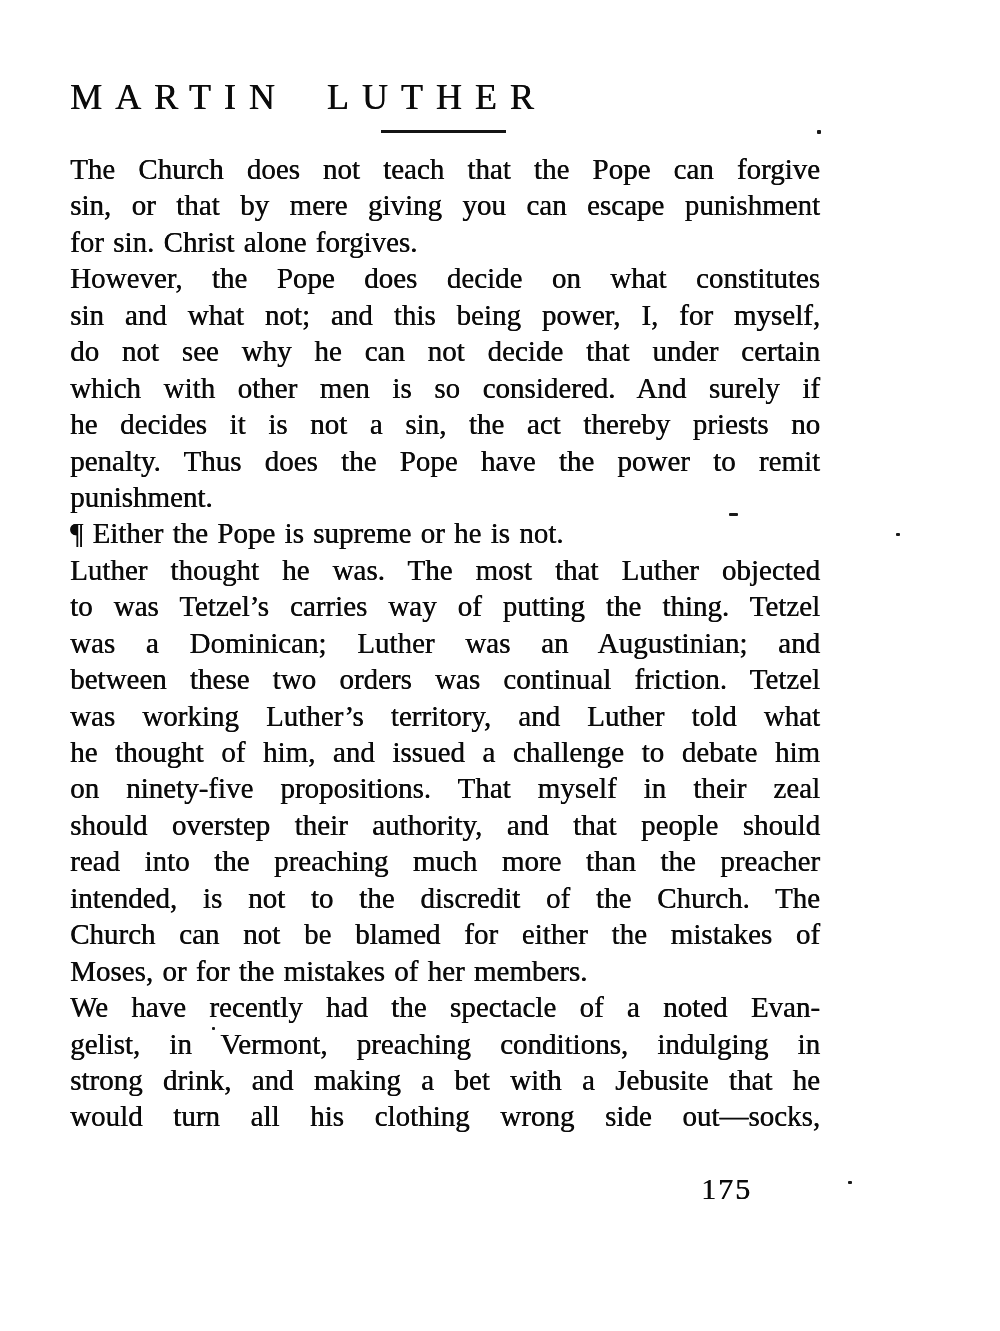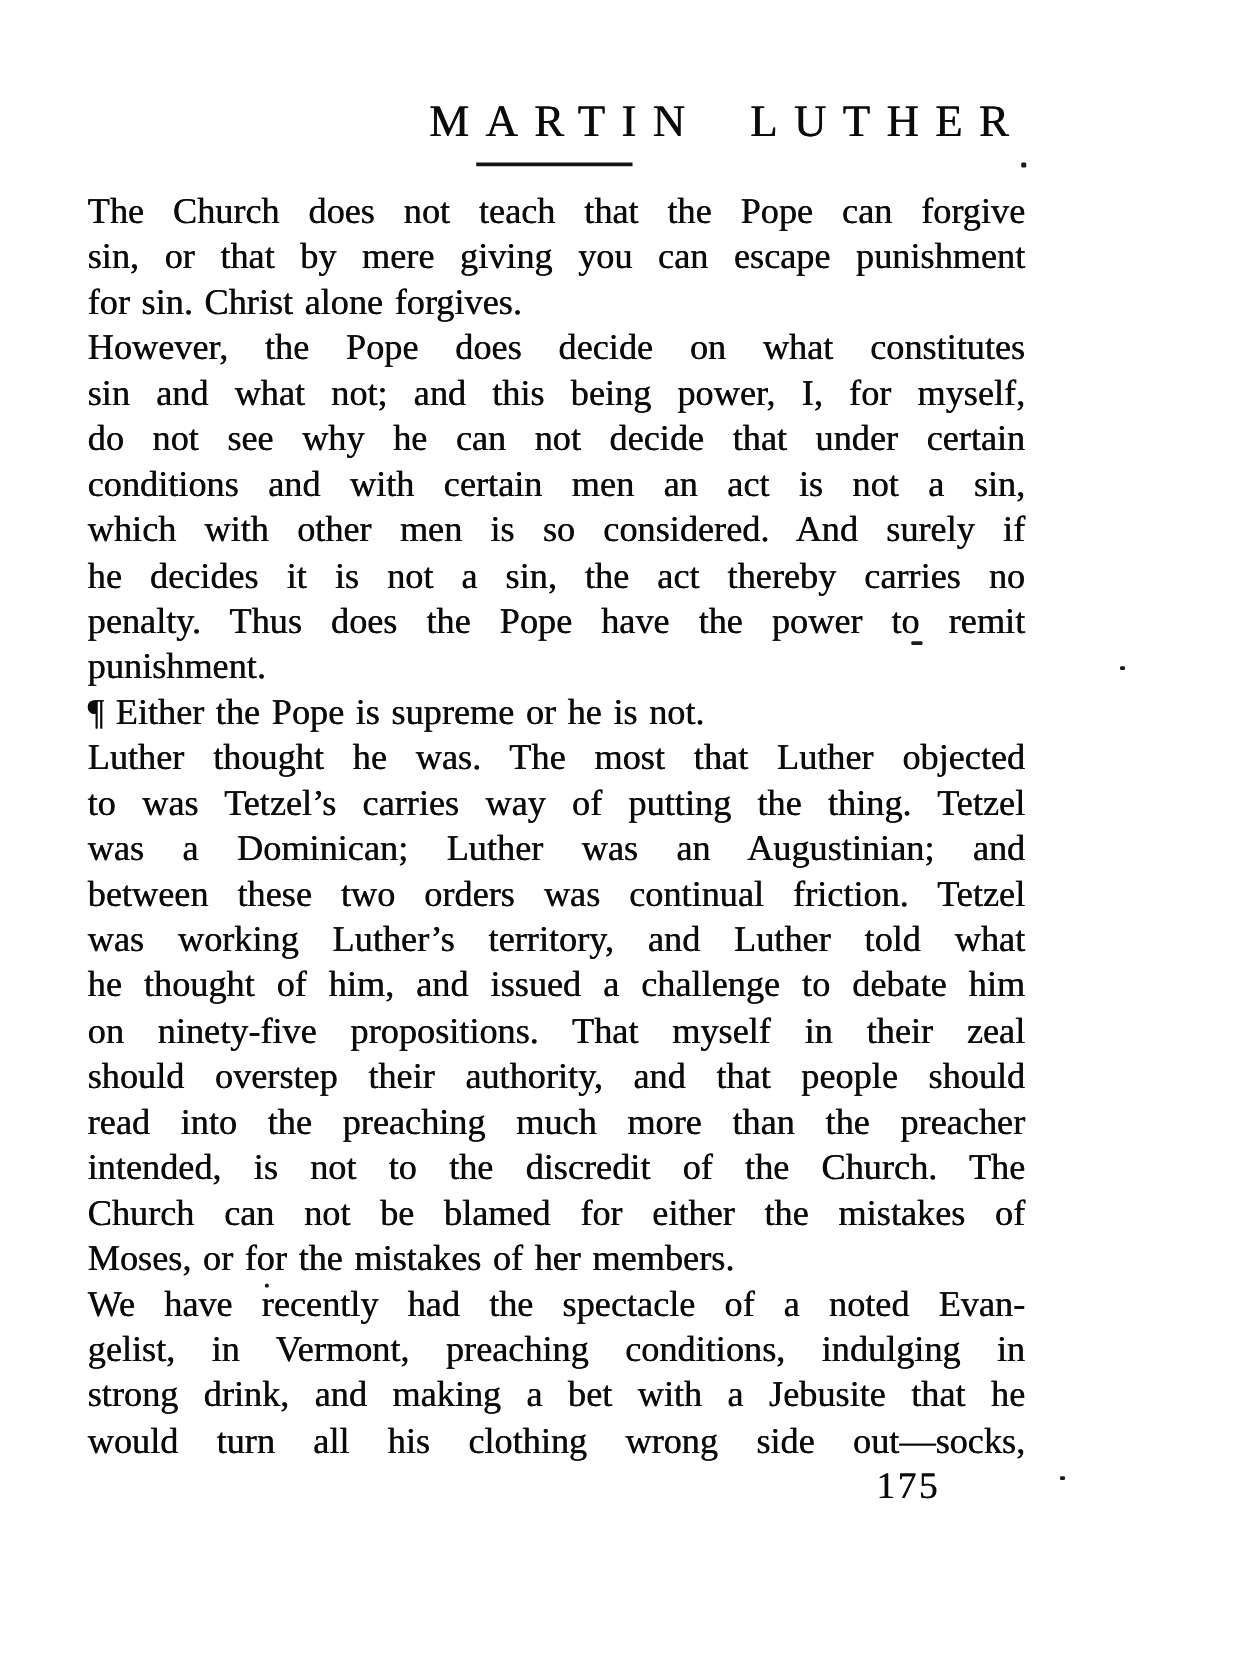--- a/index.html
+++ b/index.html
@@ -19,21 +19,21 @@
     position: absolute;
     inset: 0;
     background: #ffffff;
   }
   .page-title {
     position: absolute;
     top: 76px;
     left: 70px;
     width: 750px;
     margin: 0;
-    text-align: right;
+    text-align: left;
     font-size: 36px;
     font-weight: 400;
     letter-spacing: 13px;
     word-spacing: 17px;
     white-space: nowrap;
     text-shadow: 0.4px 0 0 currentColor;
   }
   .title-rule {
     position: absolute;
     top: 130px;
@@ -83,23 +83,22 @@
 
   <div class="title-rule"></div>
 
   <div class="text-block">
       <div class="line justify">The Church does not teach that the Pope can forgive</div>
       <div class="line justify">sin, or that by mere giving you can escape punishment</div>
       <div class="line left">for sin. Christ alone forgives.</div>
       <div class="line justify">However, the Pope does decide on what constitutes</div>
       <div class="line justify">sin and what not; and this being power, I, for myself,</div>
       <div class="line justify">do not see why he can not decide that under certain</div>
-      <div class="line justify">conditions and with certain men an act is not a sin,</div>
       <div class="line justify">which with other men is so considered. And surely if</div>
-      <div class="line justify">he decides it is not a sin, the act thereby carries no</div>
+      <div class="line justify">he decides it is not a sin, the act thereby priests no</div>
       <div class="line justify">penalty. Thus does the Pope have the power to remit</div>
       <div class="line left">punishment.</div>
       <div class="line left">¶ Either the Pope is supreme or he is not.</div>
       <div class="line justify">Luther thought he was. The most that Luther objected</div>
       <div class="line justify">to was Tetzel’s carries way of putting the thing. Tetzel</div>
       <div class="line justify">was a Dominican; Luther was an Augustinian; and</div>
       <div class="line justify">between these two orders was continual friction. Tetzel</div>
       <div class="line justify">was working Luther’s territory, and Luther told what</div>
       <div class="line justify">he thought of him, and issued a challenge to debate him</div>
       <div class="line justify">on ninety-five propositions. That myself in their zeal</div>

